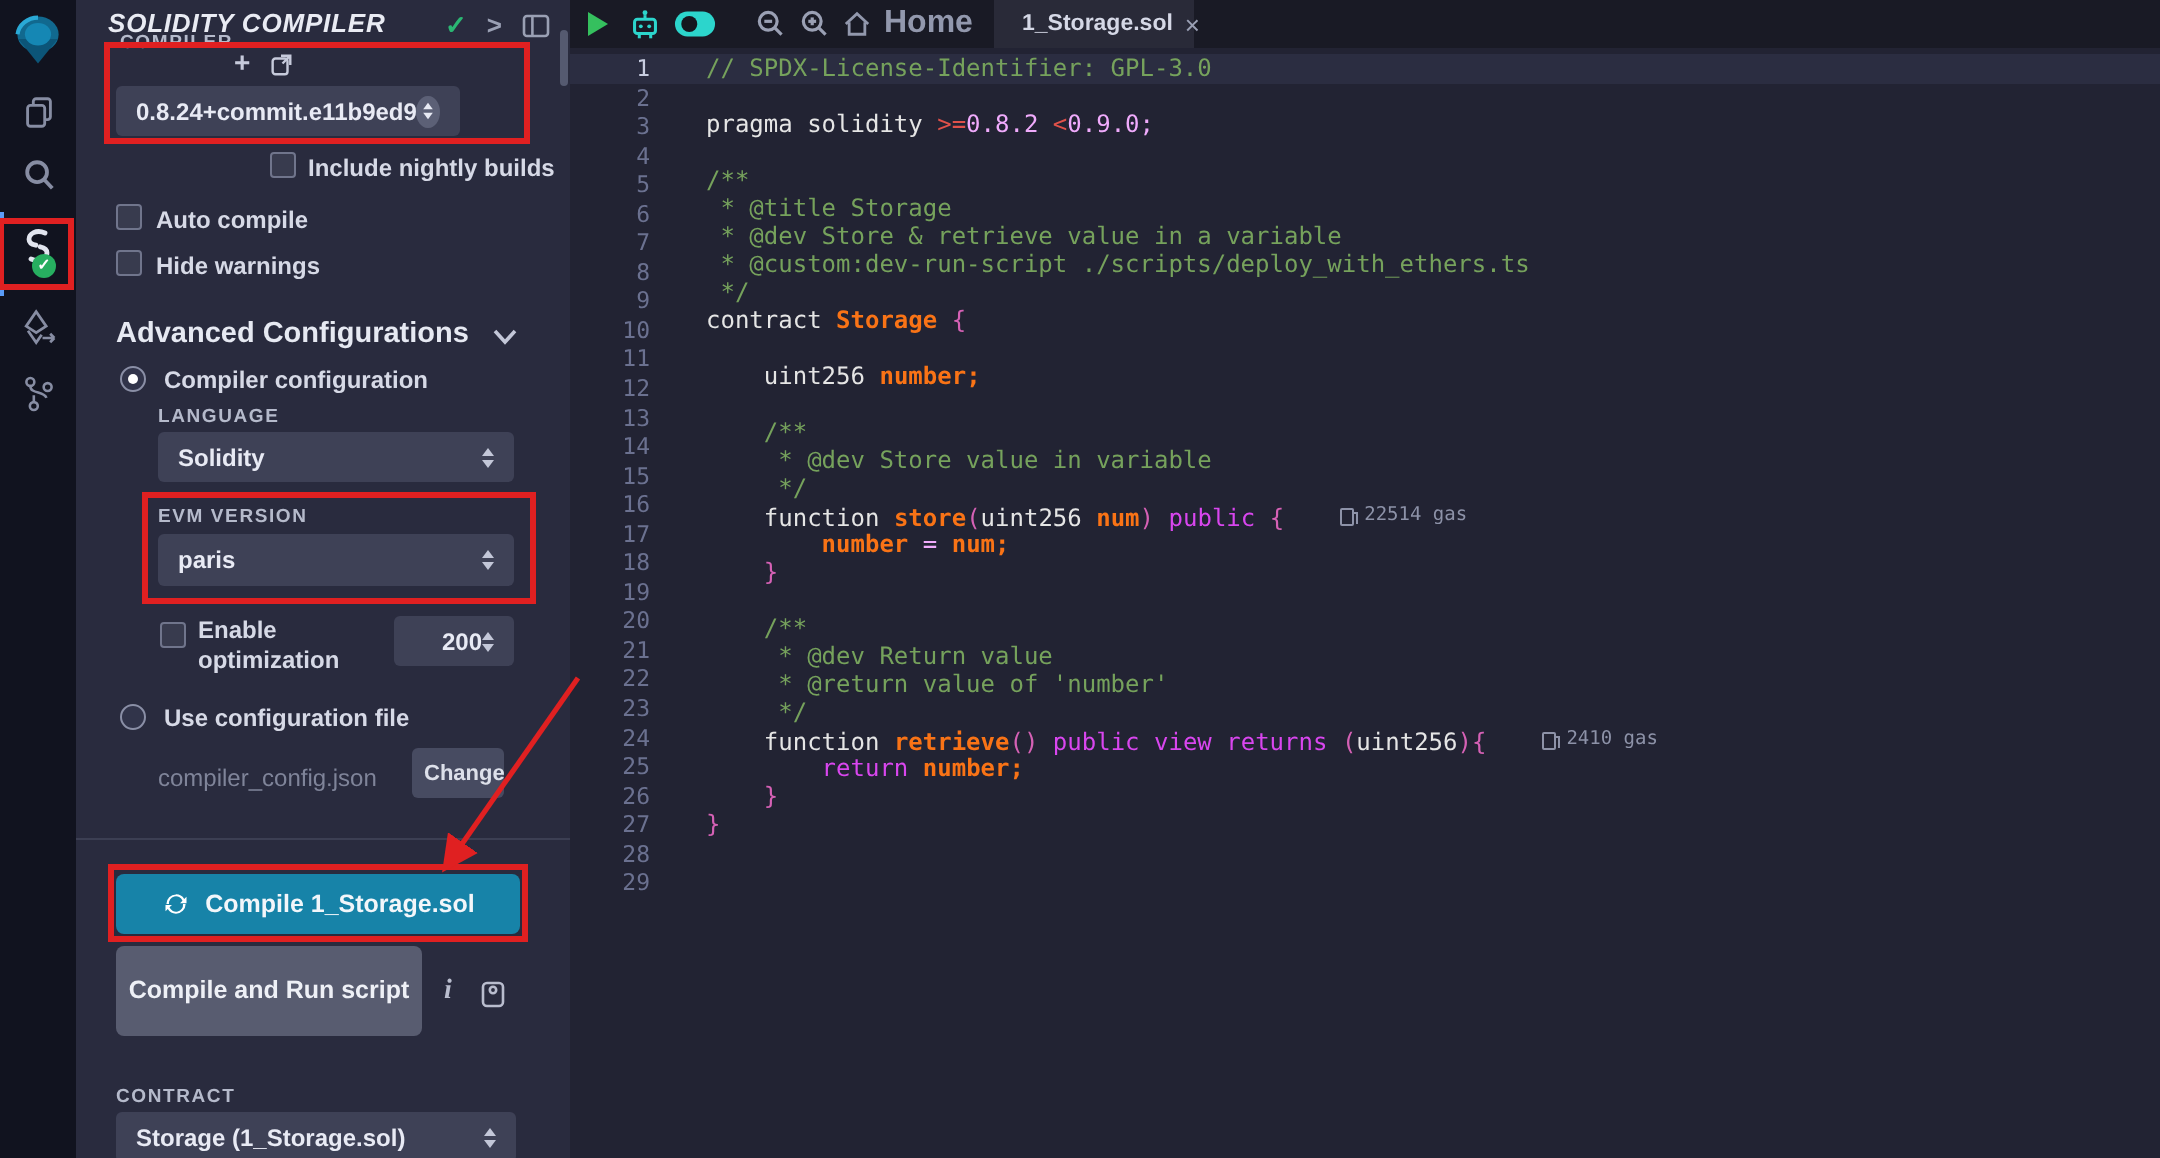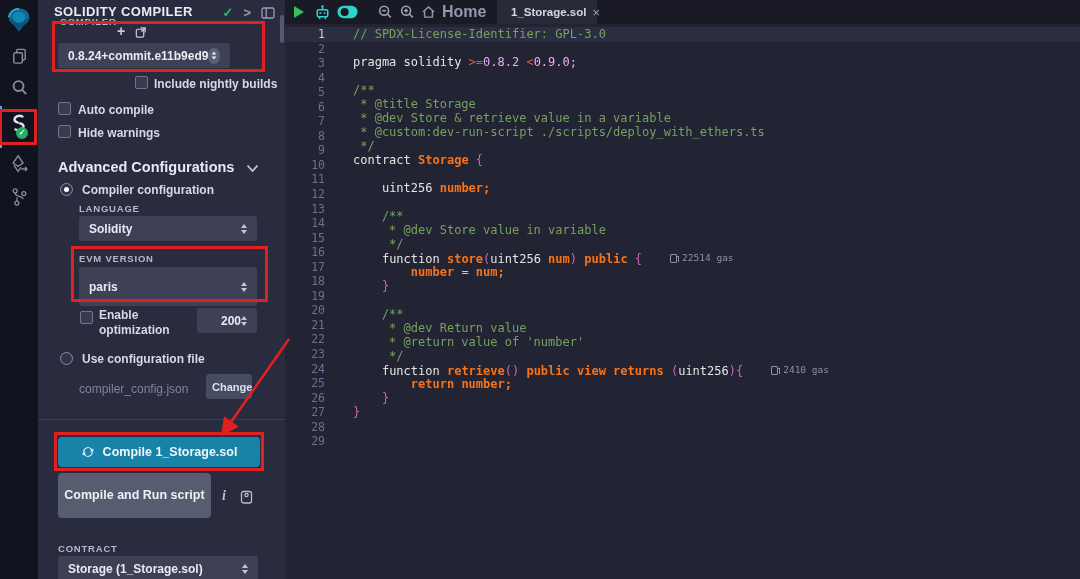--- a/index.html
+++ b/index.html
@@ -9,21 +9,21 @@
 
   
   .iconbar{position:absolute;left:0;top:0;width:38px;height:579px;background:#11131f;z-index:5;}
   .ib-item{position:absolute;left:0;width:38px;display:flex;justify-content:center;align-items:center;}
   .ib-active-bar{position:absolute;left:0;top:106px;width:2px;height:42px;background:#5a9cf8;}
   .badge-green{position:absolute;right:3px;bottom:-3px;width:12px;height:12px;border-radius:50%;
     background:#27ae60;color:#fff;font-size:8px;line-height:12px;text-align:center;font-weight:bold;}
 
   
   .sidepanel{position:absolute;left:38px;top:0;width:247px;height:579px;background:#292b3e;z-index:4;}
-  .sp-title{position:absolute;left:16px;top:4px;font-size:13px;font-weight:bold;letter-spacing:.4px;color:#e9ebf3;}
+  .sp-title{position:absolute;left:16px;top:4px;font-size:13px;font-weight:bold;letter-spacing:.4px;color:#e9ebf3;font-style:italic;}
   .sp-hicons{position:absolute;right:10px;top:5px;display:flex;gap:10px;align-items:center;}
   .check-glyph{color:#2bb673;font-size:13px;font-weight:bold;}
   .chev-right{color:#9aa0b4;font-size:13px;font-weight:bold;}
   .lbl{font-size:9.5px;font-weight:bold;letter-spacing:.8px;color:#b5bacb;}
   .dropdown{position:absolute;background:#3e4156;border-radius:3px;display:flex;align-items:center;
     padding:0 10px;color:#e8eaf4;font-size:12px;font-weight:bold;}
   .dd-arrows{margin-left:auto;display:flex;flex-direction:column;gap:2px;}
   .tri-up{width:0;height:0;border-left:3.5px solid transparent;border-right:3.5px solid transparent;border-bottom:4px solid #c3c7d8;}
   .tri-down{width:0;height:0;border-left:3.5px solid transparent;border-right:3.5px solid transparent;border-top:4px solid #c3c7d8;}
   .circ-stepper{margin-left:auto;width:16px;height:16px;border-radius:50%;background:#5c6076;display:flex;
@@ -63,21 +63,21 @@
   .hl-line{position:absolute;left:0;top:3px;width:795px;height:14.55px;background:#2b2d41;}
   .gutter{position:absolute;left:0;top:3px;width:54px;text-align:right;padding-right:14px;
     font-family:"DejaVu Sans Mono",monospace;font-size:11.5px;color:#6b7190;}
   .gutter-row{height:14.55px;line-height:14.55px;}
   .gutter-row.cur{color:#c8cde0;}
   .code{position:absolute;left:68px;top:3px;font-family:"DejaVu Sans Mono",monospace;font-size:12px;color:#d3d6e4;}
   .code-line{height:14px;line-height:14.55px;white-space:pre;}
   .tok-cm{color:#76a25c;}
   .tok-kw{color:#e5e5e5;}
   .tok-op{color:#e0514a;}
-  .tok-md{color:#f97316;font-weight:bold;}
+  .tok-md{color:#d946ef;}
   .tok-br{color:#d561b5;}
   .tok-id{color:#f97316;font-weight:bold;}
   .tok-pl{color:#f0abfc;}
   .gas-badge{display:inline-flex;align-items:center;margin-left:28px;font-size:9.5px;color:#8d92a8;
     font-family:"DejaVu Sans Mono",monospace;}
   .gas-icon{display:inline-block;width:7px;height:9px;border:1px solid #8d92a8;border-radius:1px;margin-right:5px;position:relative;}
   .gas-icon::after{content:"";position:absolute;right:-3px;top:1px;width:2px;height:5px;
     border-right:1px solid #8d92a8;border-top:1px solid #8d92a8;}
 
   
@@ -179,21 +179,21 @@
     <div class="lbl" style="position:absolute;left:41px;top:203px;">LANGUAGE</div>
     <div class="dropdown" style="left:41px;top:216px;width:178px;height:25px;">
       <span>Solidity</span>
       <span class="dd-arrows">
           <span class="tri-up"></span>
           <span class="tri-down"></span>
         </span>
     </div>
 
     <div class="lbl" style="position:absolute;left:41px;top:253px;">EVM VERSION</div>
-    <div class="dropdown" style="left:41px;top:267px;width:178px;height:39px;">
+    <div class="dropdown" style="left:41px;top:267px;width:178px;height:26px;">
       <span>paris</span>
       <span class="dd-arrows">
           <span class="tri-up"></span>
           <span class="tri-down"></span>
         </span>
     </div>
 
     <span class="checkbox" style="left:42px;top:311px;"></span>
     <span class="cb-label" style="left:61px;top:308px;width:96px;line-height:15px;">Enable optimization</span>
     <div class="dropdown" style="left:159px;top:308px;width:60px;height:25px;">

